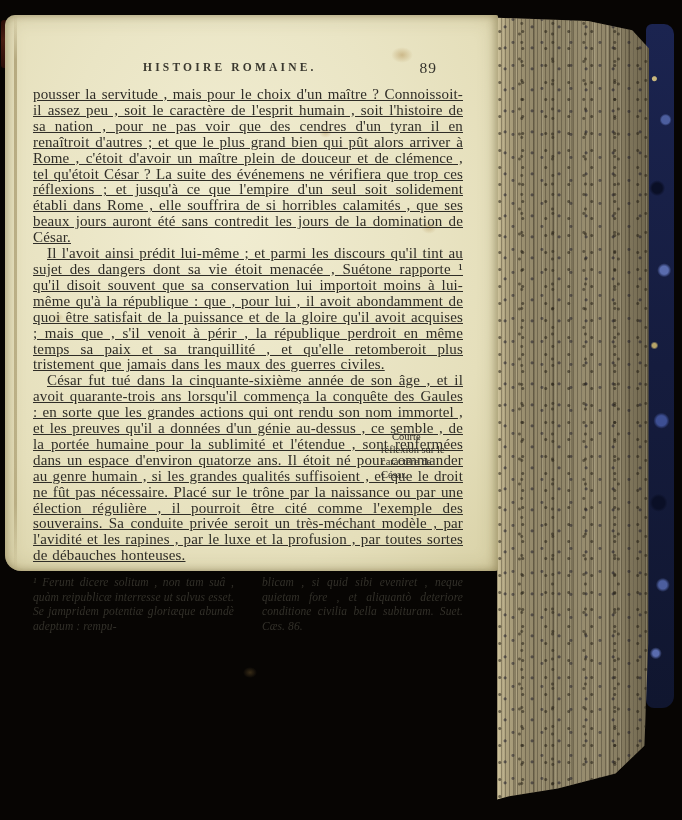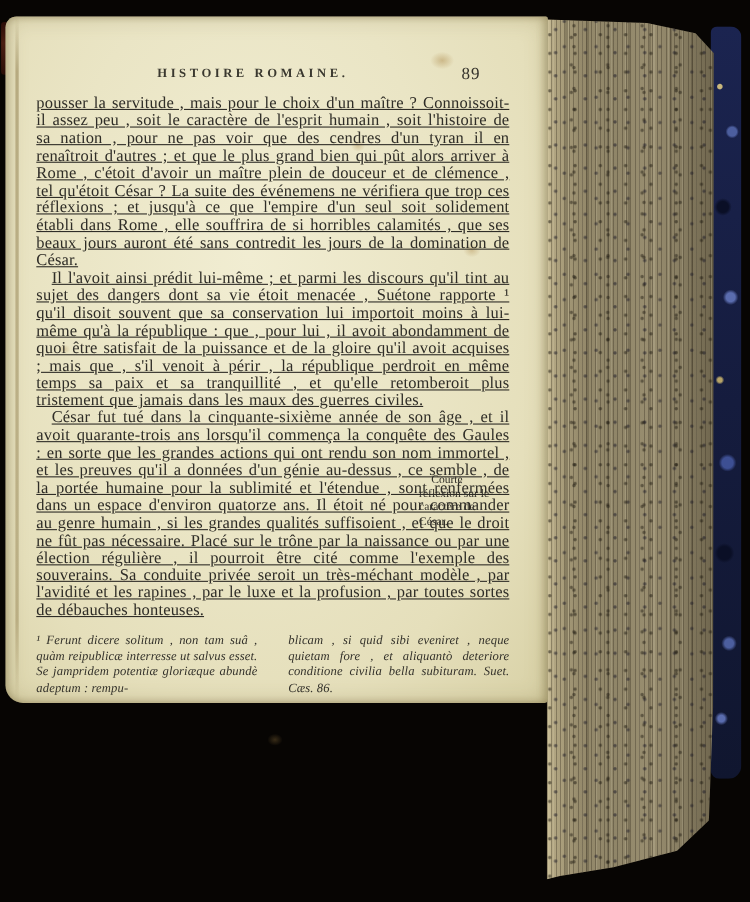--- a/index.html
+++ b/index.html
@@ -41,21 +41,21 @@
       radial-gradient(circle at 30% 66%, rgba(30,28,40,.55) 0 1px, transparent 2px),
       radial-gradient(circle at 68% 84%, rgba(35,30,20,.5) 0 1px, transparent 2px),
       repeating-linear-gradient(90deg, rgba(50,42,28,.35) 0 1px, transparent 1px 4px),
       repeating-linear-gradient(90deg, transparent 0 6px, rgba(245,238,210,.14) 6px 7px, transparent 7px 13px),
       repeating-linear-gradient(90deg, transparent 0 17px, rgba(40,34,22,.22) 17px 19px),
       linear-gradient(90deg,#d3c8a0 0,#b2a682 6px,#968b6c 30px,#8f8568 60px,#998e70 95px,#857b60 125px,#6f664e 100%);
     background-size:23px 17px,29px 23px,31px 19px,27px 21px,33px 25px,auto,auto,auto,auto;
   }
   
   .page{
-    position:absolute;left:5px;top:15px;width:493px;height:624px;
+    position:absolute;left:5px;top:15px;width:493px;height:556px;
     border-radius:10px 2px 3px 16px;
     background:radial-gradient(ellipse at 45% 35%, #f1edd2 0%, #eae5c5 45%, #e5dfbb 72%, #d8d1a6 100%);
     box-shadow:inset 0 0 20px rgba(120,100,50,.28), inset -4px 0 7px rgba(100,85,45,.30), inset 3px 0 6px rgba(100,85,45,.22);
   }
   .crease{
     position:absolute;left:9px;top:0;bottom:0;width:3px;
     background:linear-gradient(180deg, rgba(130,110,60,0), rgba(130,110,60,.45) 8%, rgba(130,110,60,.38) 88%, rgba(130,110,60,0));
   }
   .foxing{position:absolute;border-radius:50%;pointer-events:none;}
   .fx1{left:386px;top:32px;width:22px;height:16px;background:radial-gradient(ellipse,rgba(170,134,70,.45),rgba(170,134,70,0) 70%);}

